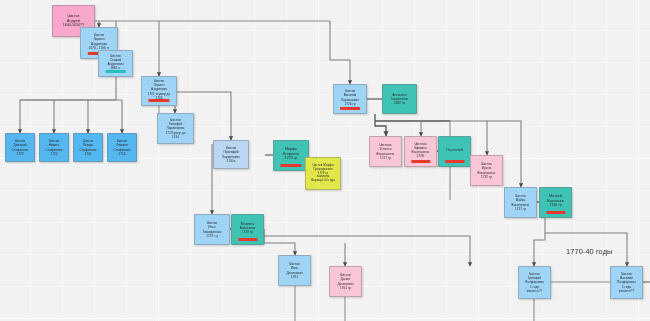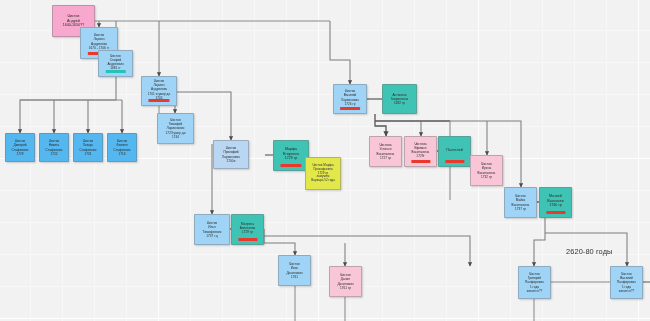--- a/index.html
+++ b/index.html
@@ -296,15 +296,15 @@
       </div>
       <div class="node" style="left: 610px; top: 266px; width: 33px; height: 33px; background: rgb(159, 212, 247);">
         <div class="txt">Чистов
 Василий
 Панфирович
 1 года
 женится??</div>
       </div>
     </div>
   <div id="labels">
-      <div class="label" style="left: 566px; top: 247px;">2620-80 годы</div>
+      <div class="label" style="left: 566px; top: 247px;">1770-40 годы</div>
     </div>
 </div>
 
 </body></html>

